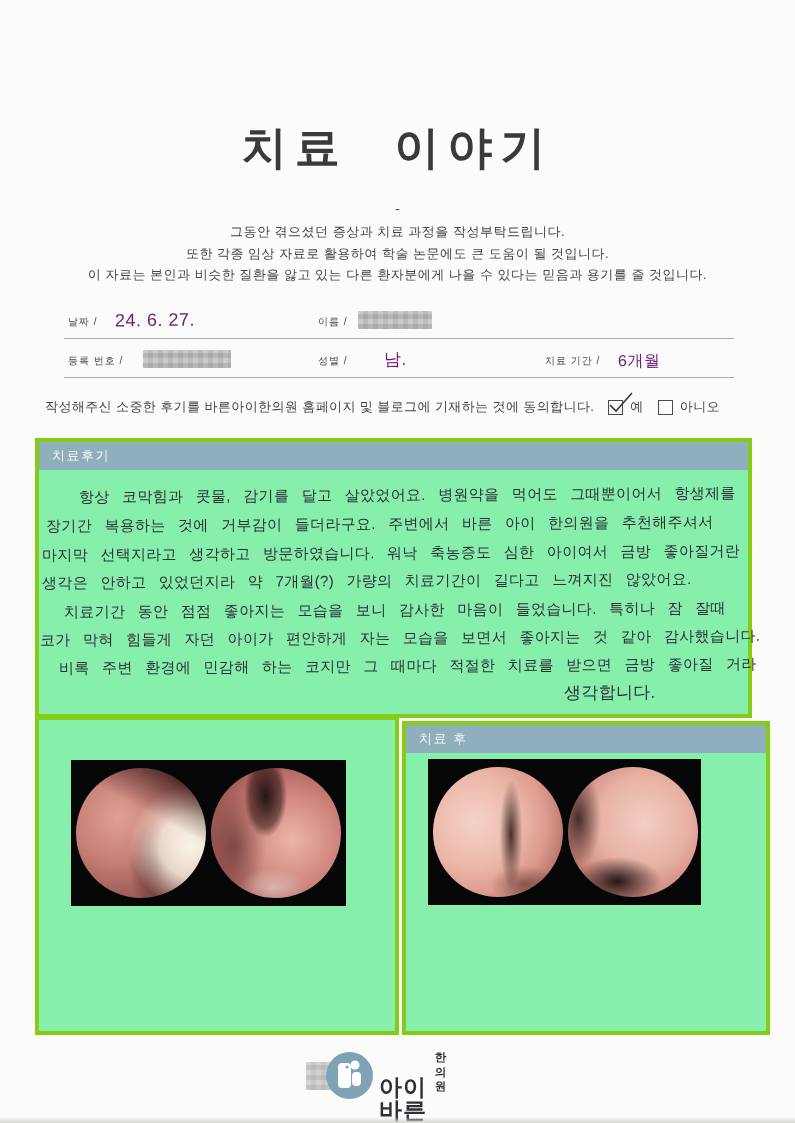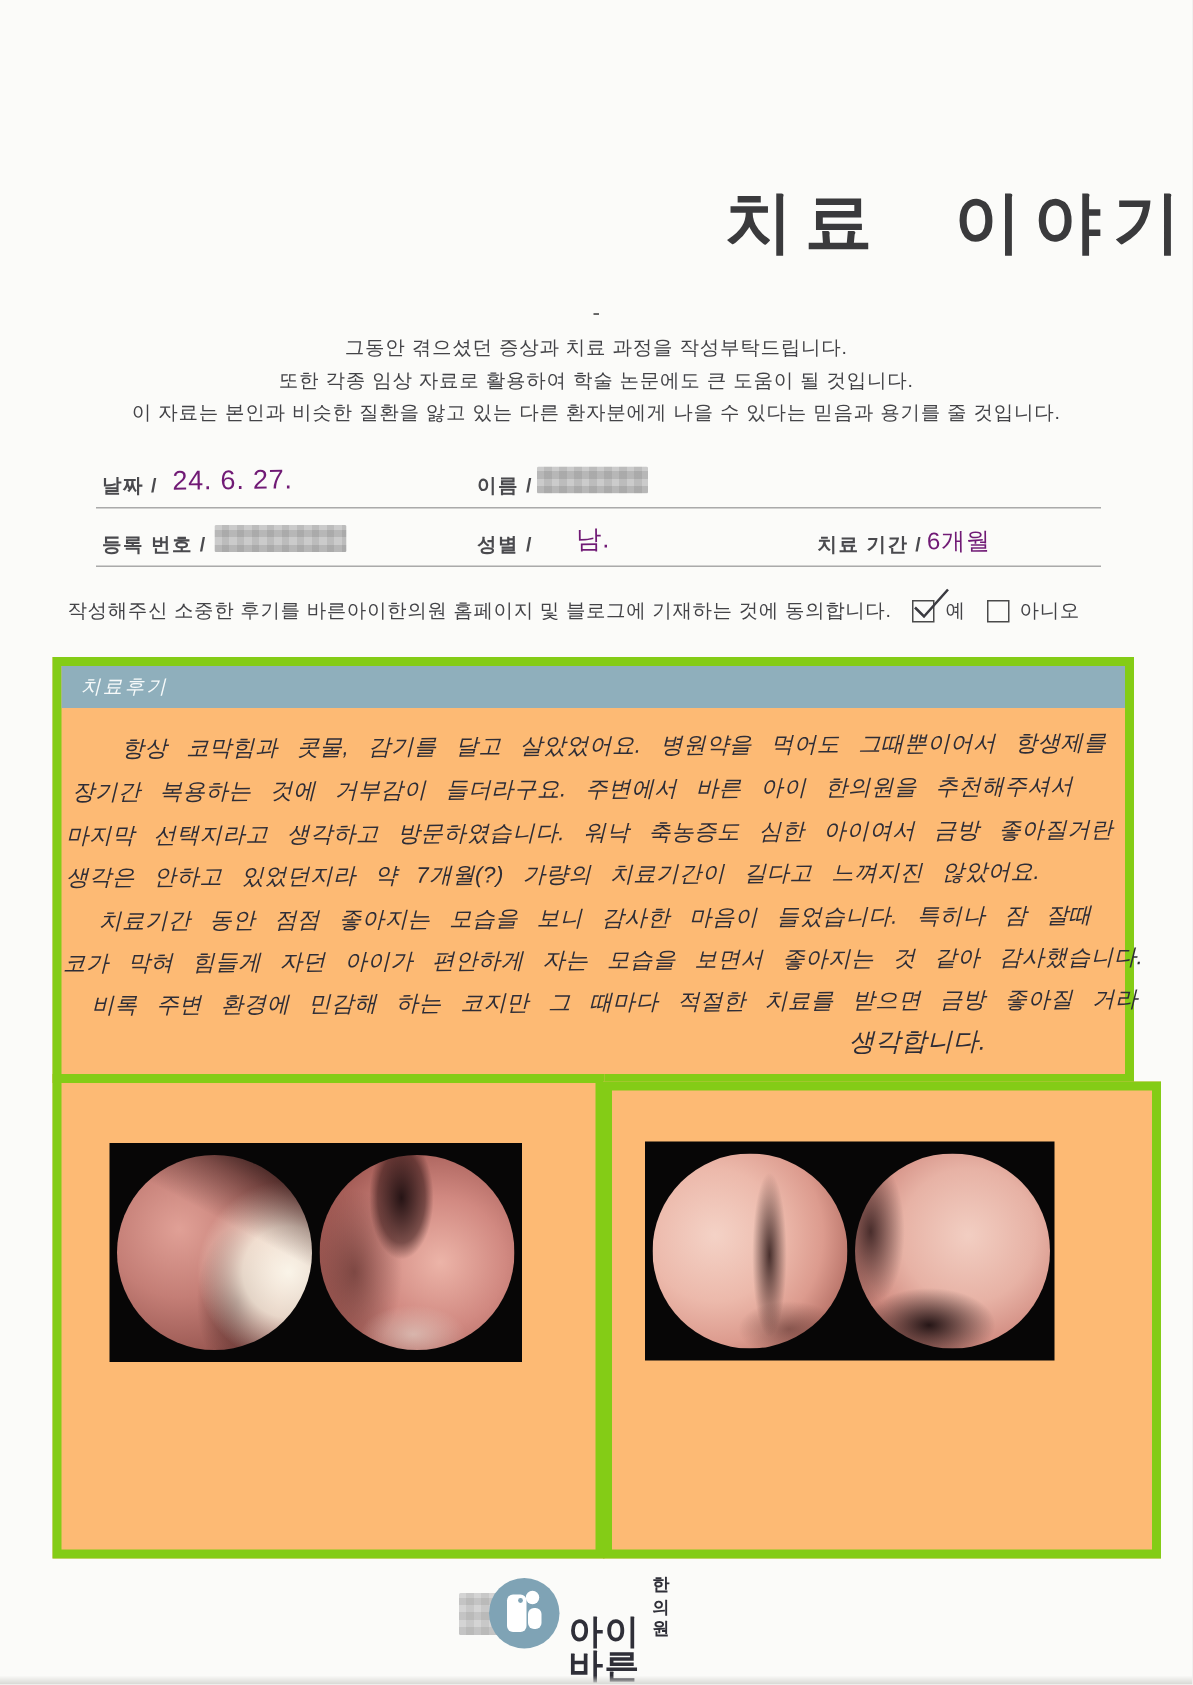--- a/index.html
+++ b/index.html
@@ -3,27 +3,27 @@
 <meta charset="utf-8">
 <style>
   html,body{margin:0;padding:0;background:#e9e9e7;}
   #scan-page{
     position:relative;width:795px;height:1123px;margin:0 auto;
     background:#fbfbf9;overflow:hidden;
     font-family:"Liberation Sans","DejaVu Sans",sans-serif;color:#3c3c40;
   }
   
   .doc-title{
-    position:absolute;top:118px;left:0;width:100%;text-align:right;
+    position:absolute;top:118px;left:0;width:100%;text-align:center;
     font-size:45px;font-weight:bold;letter-spacing:8px;word-spacing:26px;color:#3a3a3c;
   }
   .divider{position:absolute;top:200px;left:0;width:100%;text-align:center;font-size:15px;color:#555;}
   .intro{position:absolute;top:221px;left:0;width:100%;text-align:center;
     font-size:13px;line-height:21.5px;color:#434347;letter-spacing:.5px;}
-  .label{position:absolute;font-size:13px;color:#4a4a4e;letter-spacing:1px;font-weight:bold;}
+  .label{position:absolute;font-size:10px;color:#4a4a4e;letter-spacing:1px;}
   .rule{position:absolute;left:64px;width:670px;height:1px;background:#8f8f8f;opacity:.75;}
   
   .hand{
     position:absolute;font-size:16px;color:#701a75;letter-spacing:.5px;
     transform:rotate(-.6deg);white-space:nowrap;
   }
   .hand-line{position:absolute;font-size:15px;color:#2e2d36;word-spacing:8px;
     letter-spacing:.3px;transform:rotate(-.35deg);white-space:nowrap;}
   
   .mosaic{
@@ -33,21 +33,21 @@
       repeating-linear-gradient(90deg,#d2d2d2 0 5px,#bbbbbb 5px 10px);
     border-radius:1px;
   }
   
   .consent{position:absolute;top:398px;left:45px;width:740px;font-size:13px;color:#434347;
     letter-spacing:.4px;display:flex;align-items:center;}
   .checkbox{position:relative;display:inline-block;width:13px;height:13px;
     border:1.5px solid #4a4a4a;margin:0 7px 0 14px;flex:0 0 auto;}
   .checkbox svg{position:absolute;left:-3px;top:-10px;overflow:visible;}
   
-  .box{position:absolute;background:#fdba74;border:6px solid #84cc16;font-style:italic;}
+  .box{position:absolute;background:#86efac;border:4px solid #84cc16;}
   .box-bar{height:28px;line-height:28px;color:#f7fafa;font-size:13px;
     letter-spacing:1.5px;padding-left:13px;}
   #review-box{left:35px;top:438px;width:709px;height:272px;}
   #before-box{left:35px;top:716px;width:356px;height:311px;}
   #after-box{left:402px;top:721px;width:360px;height:306px;}
   .photo-strip{position:absolute;background:#070606;}
   #before-strip{left:32px;top:40px;width:275px;height:146px;}
   #after-strip{left:22px;top:34px;width:273px;height:146px;}
   .endo{position:absolute;top:8px;width:130px;height:130px;border-radius:50%;}
   .endo.c1{left:5px;} .endo.c2{left:140px;}
@@ -133,20 +133,21 @@
   </div>
 
   <div class="box" id="before-box">
     <div class="photo-strip" id="before-strip">
       <div class="endo c1" id="endo-b1"></div>
       <div class="endo c2" id="endo-b2"></div>
     </div>
   </div>
 
   <div class="box" id="after-box">
+    <div class="box-bar" style="background:#8fafbc">치료 후</div>
     <div class="photo-strip" id="after-strip">
       <div class="endo c1" id="endo-a1"></div>
       <div class="endo c2" id="endo-a2"></div>
     </div>
   </div>
 
   <div id="logo">
     <div class="mosaic" id="logo-mosaic"></div>
     <div id="logo-circle" style="background:#7fa3b5">
       <svg width="47" height="47" viewBox="0 0 47 47">

